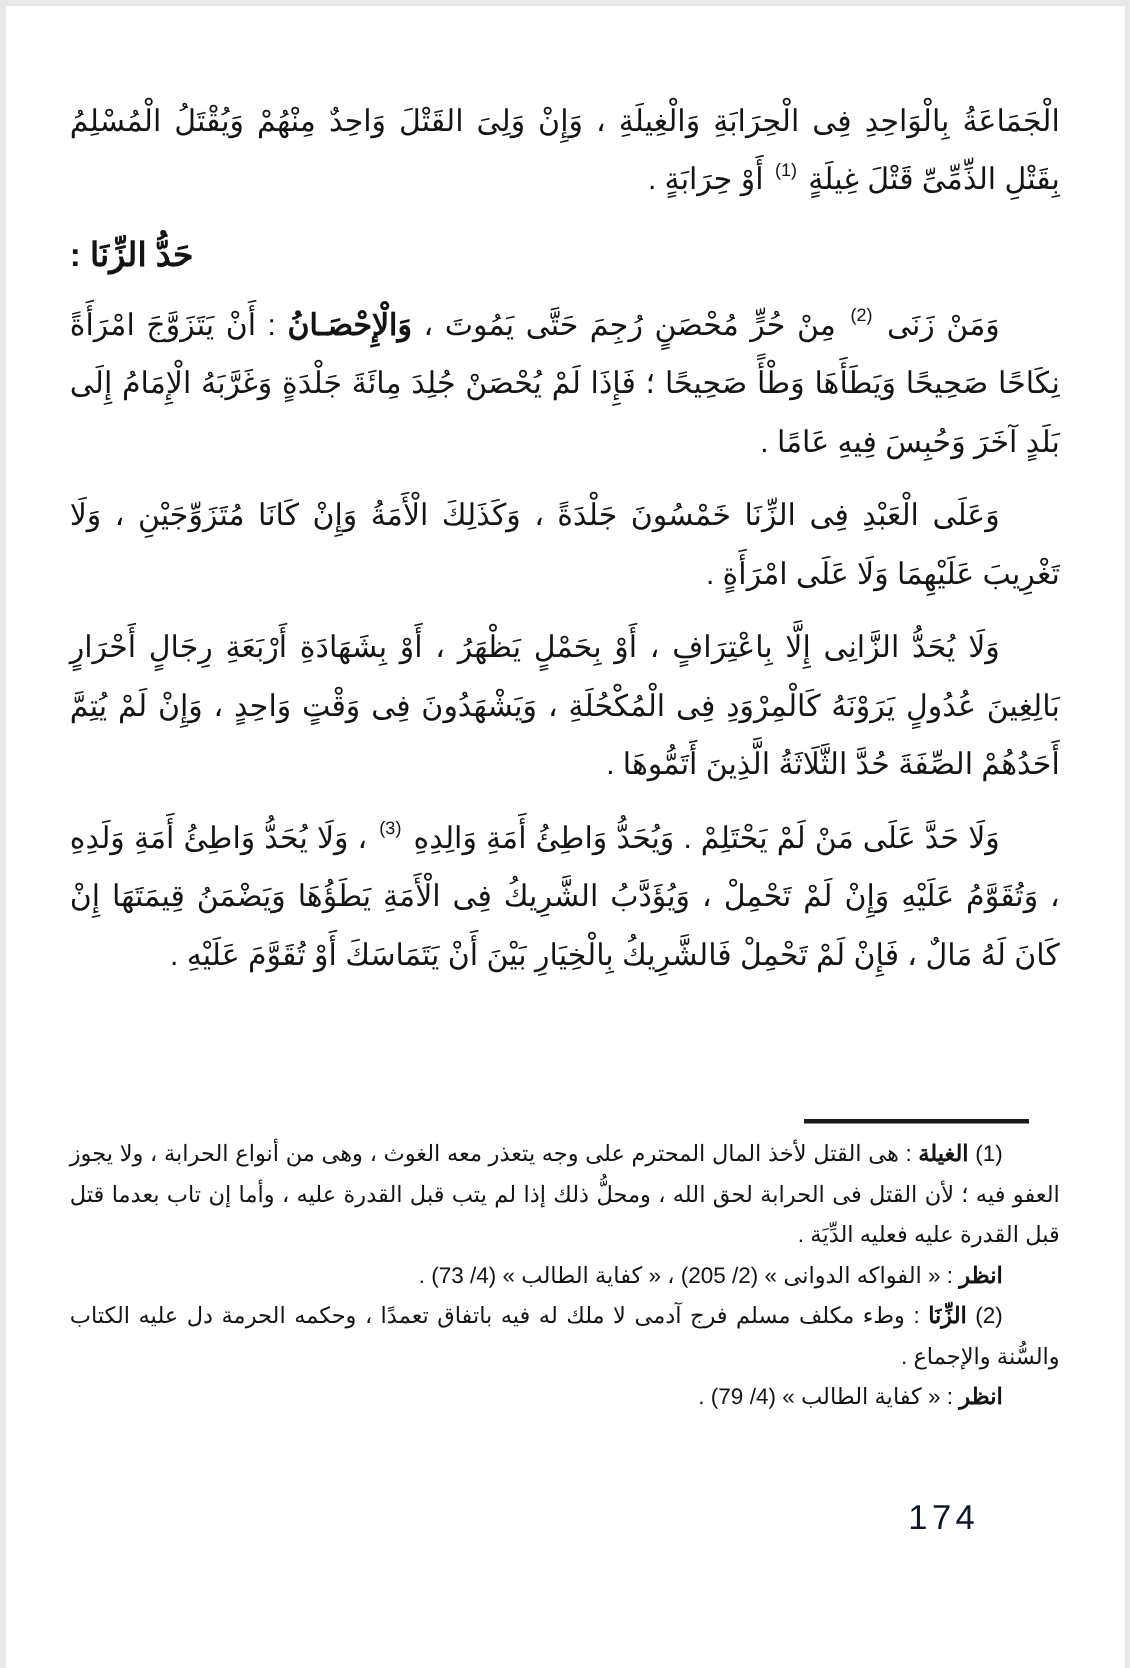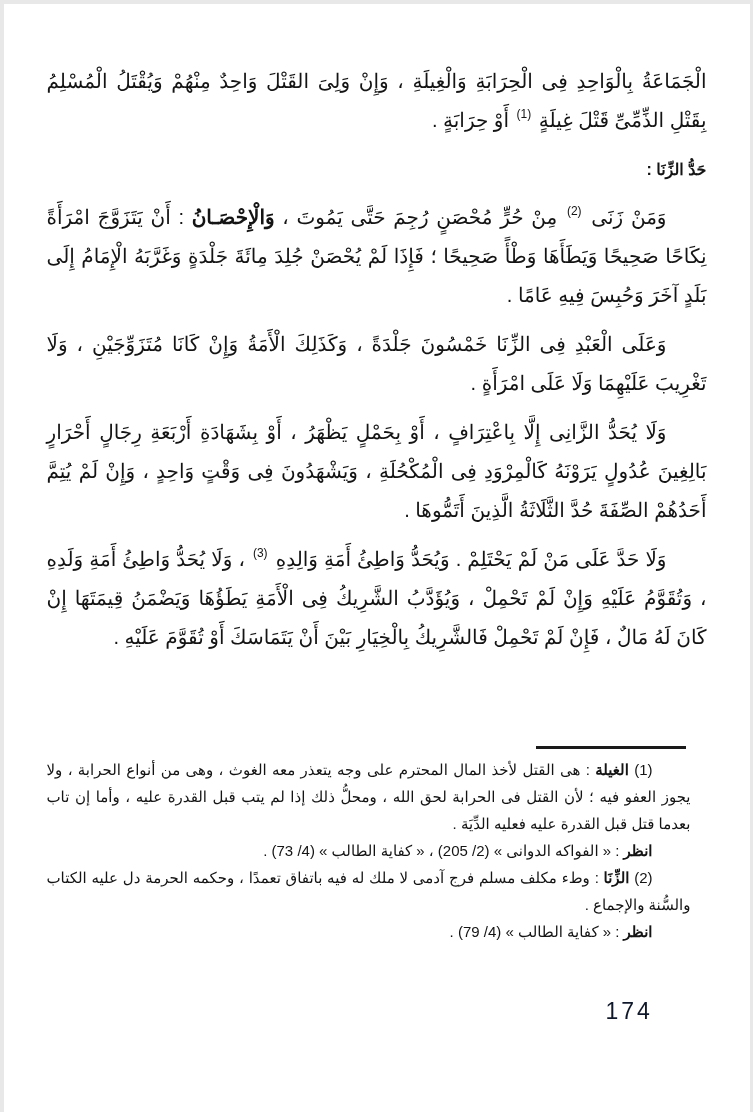--- a/index.html
+++ b/index.html
@@ -28,44 +28,44 @@
   .body-para {
     font-size: 20px;
     line-height: 39px;
     margin: 0 0 10px 0;
     text-align: justify;
   }
   .body-para.indent {
     text-indent: 40px;
   }
   .heading {
-    font-size: 16px;
+    font-size: 22px;
     font-weight: bold;
     line-height: 40px;
     margin: 6px 0 8px 0;
-    text-align: right;
+    text-align: left;
   }
   .fn-ref {
     font-size: 12px;
     line-height: 0;
     vertical-align: 9px;
     margin: 0 2px;
   }
   .footnote-divider {
     position: absolute;
     top: 742px;
     right: 64px;
     width: 150px;
     height: 3px;
     background: #1a1a1a;
   }
   .footnotes {
     position: absolute;
     top: 752px;
-    right: 59px;
+    right: 43px;
     left: 43px;
     text-align: justify;
   }
   .fn-line {
     font-size: 15px;
     line-height: 27px;
     margin: 0;
     text-indent: 38px;
     text-align: justify;
   }

